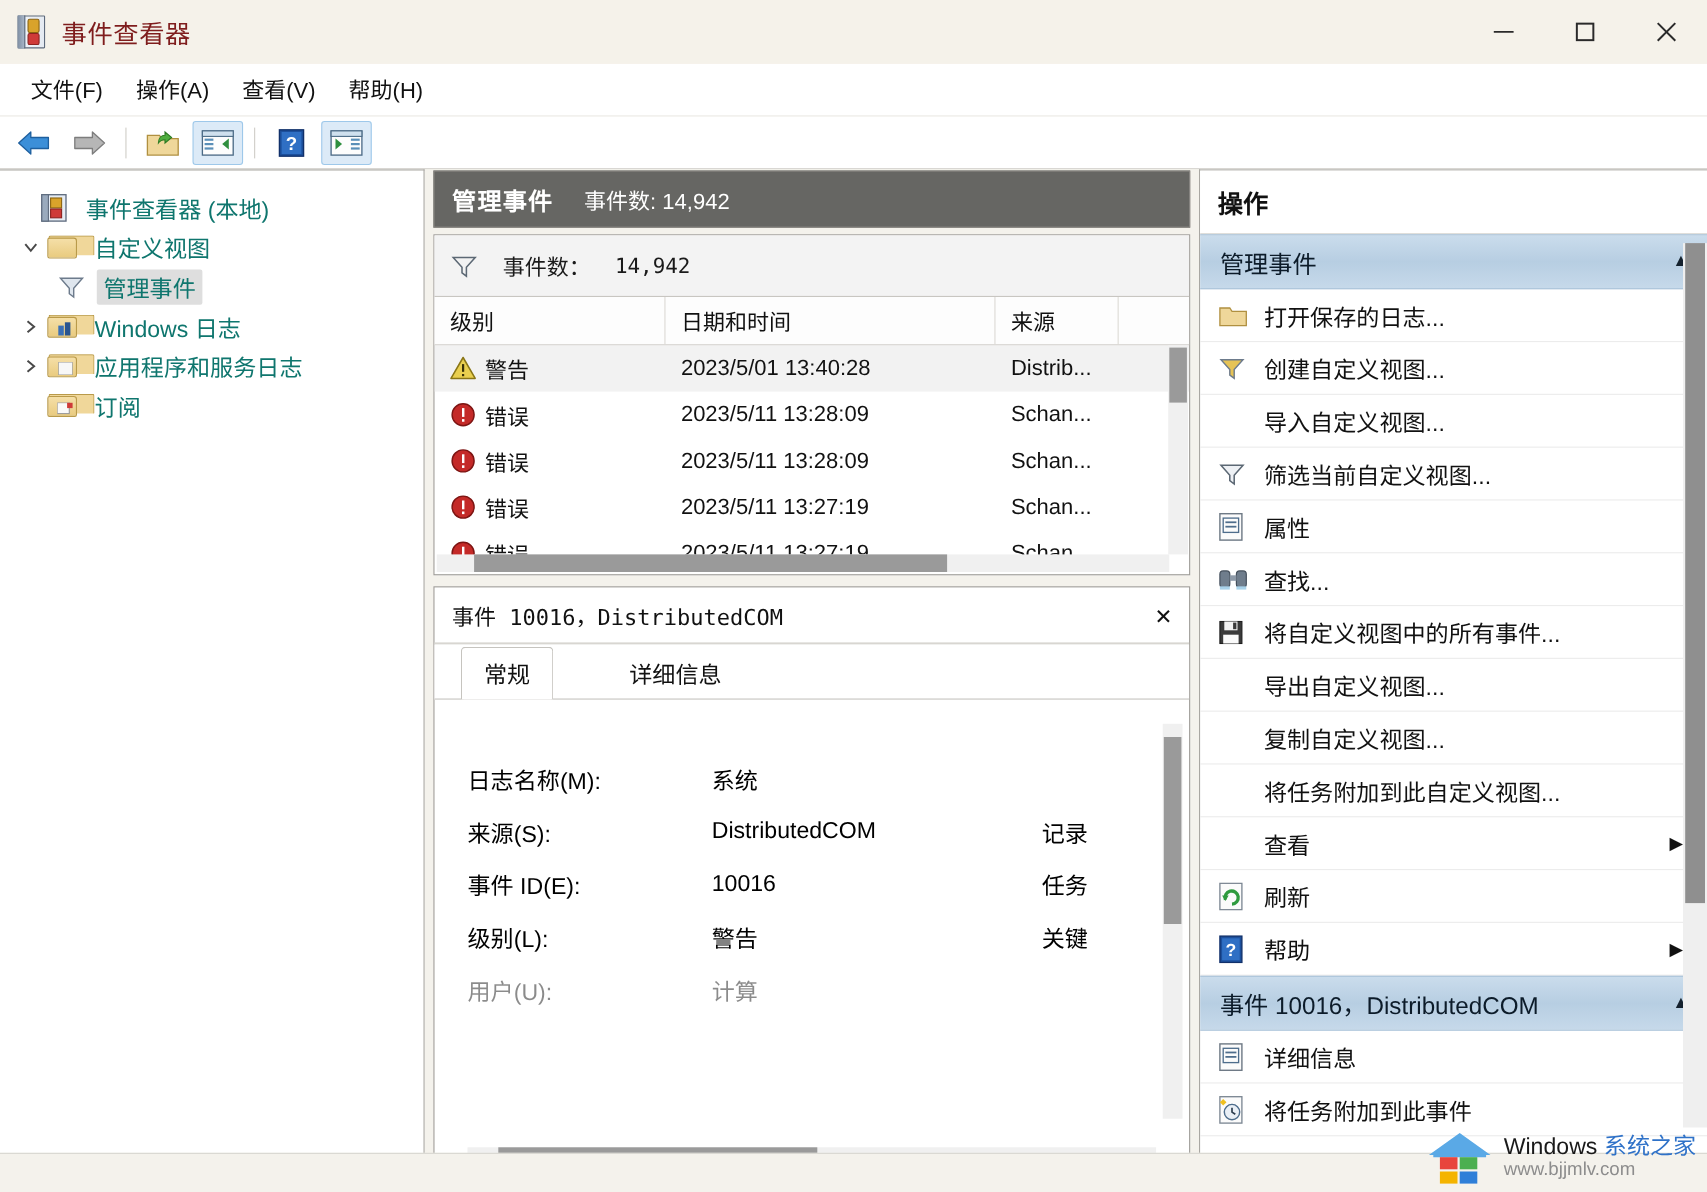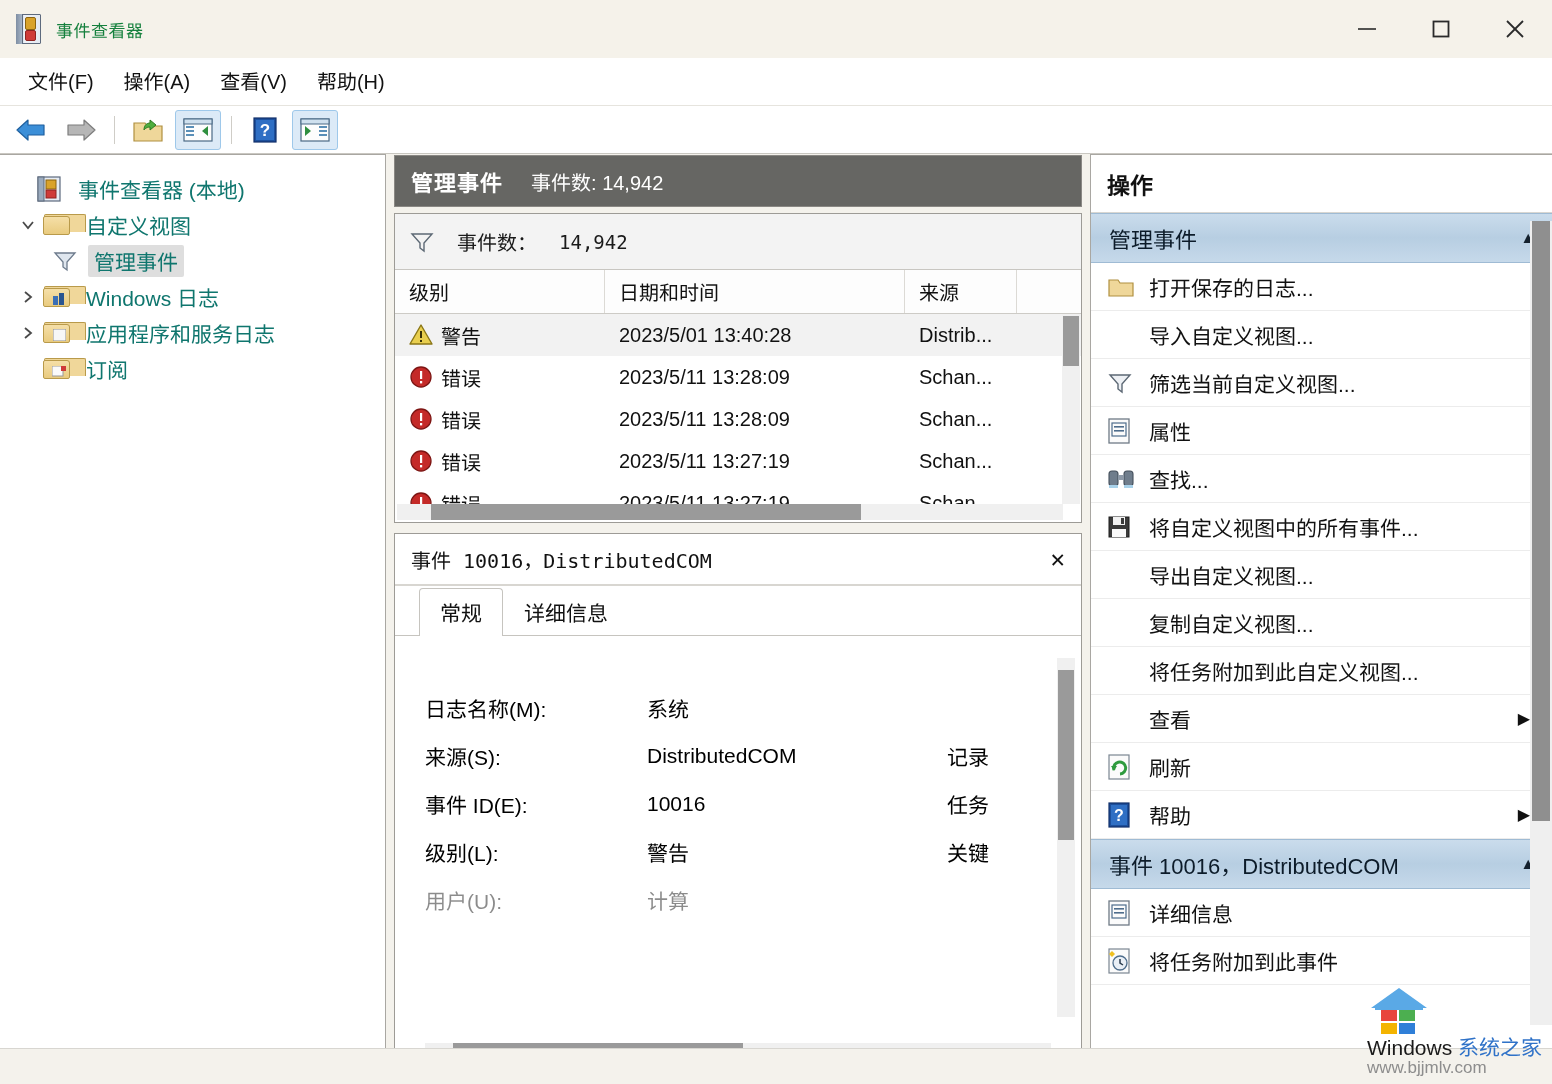--- a/index.html
+++ b/index.html
@@ -53,21 +53,21 @@
     border-radius: 2px;
   }
   .title-icon .badge2 {
     position: absolute; left: 11px; top: 17px;
     width: 11px; height: 11px;
     background: #cf3a38;
     border: 1px solid #8d2220;
     border-radius: 2px;
   }
   .title-text {
-    font-size: 17px; color: #15803d; letter-spacing: .5px;
+    font-size: 23px; color: #7f1d1d; letter-spacing: .5px;
   }
   .winbtns {
     position: absolute; right: 0; top: 0;
     height: 58px; display: flex;
   }
   .winbtn {
     width: 74px; height: 58px;
     display: flex; align-items: center; justify-content: center;
     color: #2a2a2a;
   }
@@ -272,20 +272,21 @@
   }
   .detail-head .dh-title { flex: 1 1 auto; }
   .detail-head .dh-close { font-size: 24px; font-weight: bold; cursor: pointer; }
 
   .tabs {
     height: 50px; flex: 0 0 50px;
     display: flex; align-items: flex-end;
     padding-left: 24px;
     border-bottom: 1px solid #c6c4bf;
     background: #ffffff;
+    gap: 48px;
   }
   .tab {
     font-size: 21px; color: #111;
     padding: 8px 20px 9px 20px;
     border: 1px solid transparent;
     border-bottom: none;
     position: relative; top: 1px;
   }
   .tab.active {
     background: #ffffff;
@@ -377,21 +378,21 @@
     position: absolute; right: 0; top: 66px; width: 22px; bottom: 58px;
     background: #efefef;
   }
   .act-vscroll .thumb {
     position: absolute; left: 2px; right: 2px; top: 0; height: 600px; background: #8f8f8f;
   }
 
   
   .watermark {
     position: absolute; right: 10px; bottom: 6px;
-    display: flex; z-index: 50; flex-direction: column;
+    display: flex; align-items: center; z-index: 50;
   }
   .wm-logo { width: 64px; height: 52px; margin-right: 8px; }
   .wm-txt { line-height: 1.1; }
   .wm-l1 { font-size: 21px; color: #1a1a1a; }
   .wm-l1 b { color: #1a1a1a; font-weight: normal; }
   .wm-l1 span.cn { color: #2f72c8; }
   .wm-l2 { font-size: 17px; color: #8d8d8d; }
 
   .statusbar {
     position: absolute; left: 0; right: 0; bottom: 0;
@@ -743,20 +744,28 @@
 
       <div class="act">
         <div class="ai">
           <svg width="28" height="24" viewBox="0 0 28 24">
               <path d="M2 5 L11 5 L13 8 L26 8 L26 21 L2 21 Z" fill="#efd79a" stroke="#b09040" stroke-width="1.2"></path>
             </svg>
         </div>
         <div class="atext">打开保存的日志...</div>
       </div>
 
+      <div class="act">
+        <div class="ai">
+          <svg width="26" height="24" viewBox="0 0 26 24">
+              <path d="M3 4 L23 4 L15 13 L15 21 L11 18 L11 13 Z" fill="#e6c356" stroke="#6d7b8c" stroke-width="1.3"></path>
+            </svg>
+        </div>
+        <div class="atext">创建自定义视图...</div>
+      </div>
 
       <div class="act">
         <div class="ai"></div>
         <div class="atext">导入自定义视图...</div>
       </div>
 
       <div class="act">
         <div class="ai">
           <svg width="26" height="24" viewBox="0 0 26 24">
               <path d="M3 4 L23 4 L15 13 L15 21 L11 18 L11 13 Z" fill="#eef1f5" stroke="#5c6874" stroke-width="1.4"></path>

